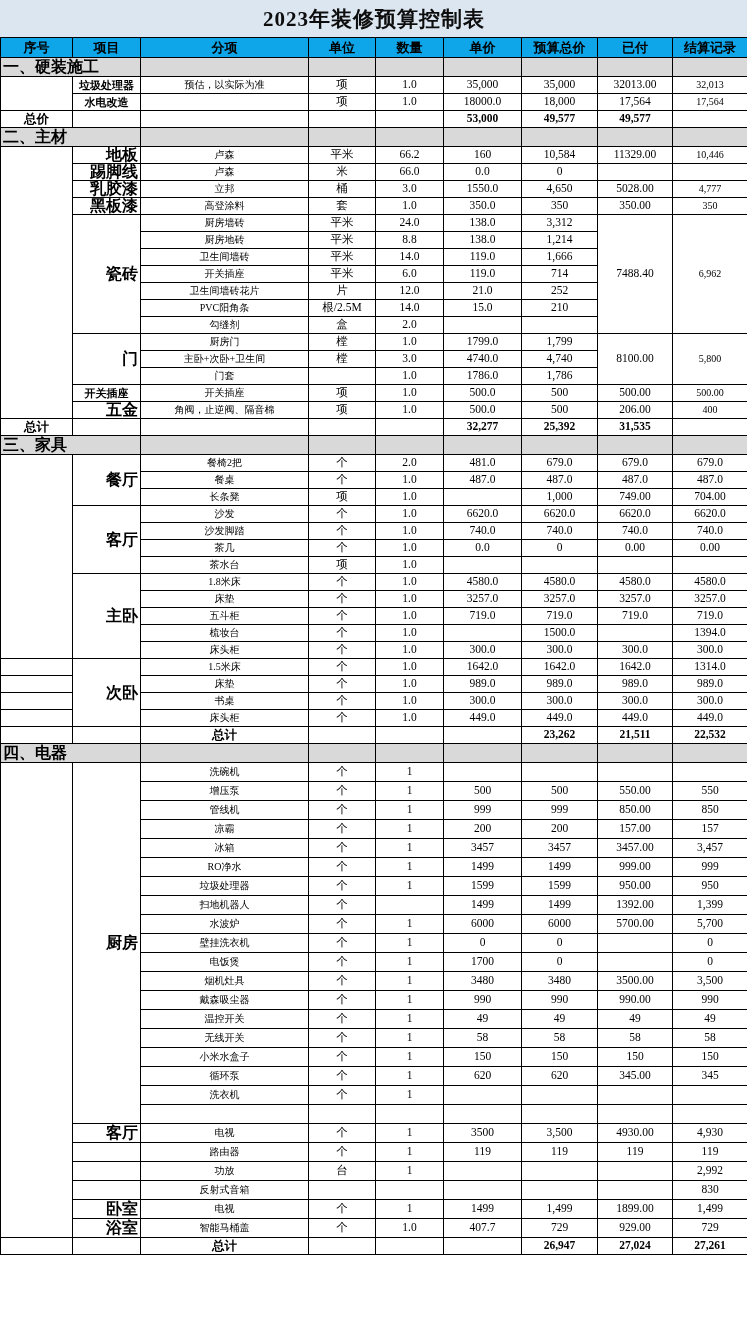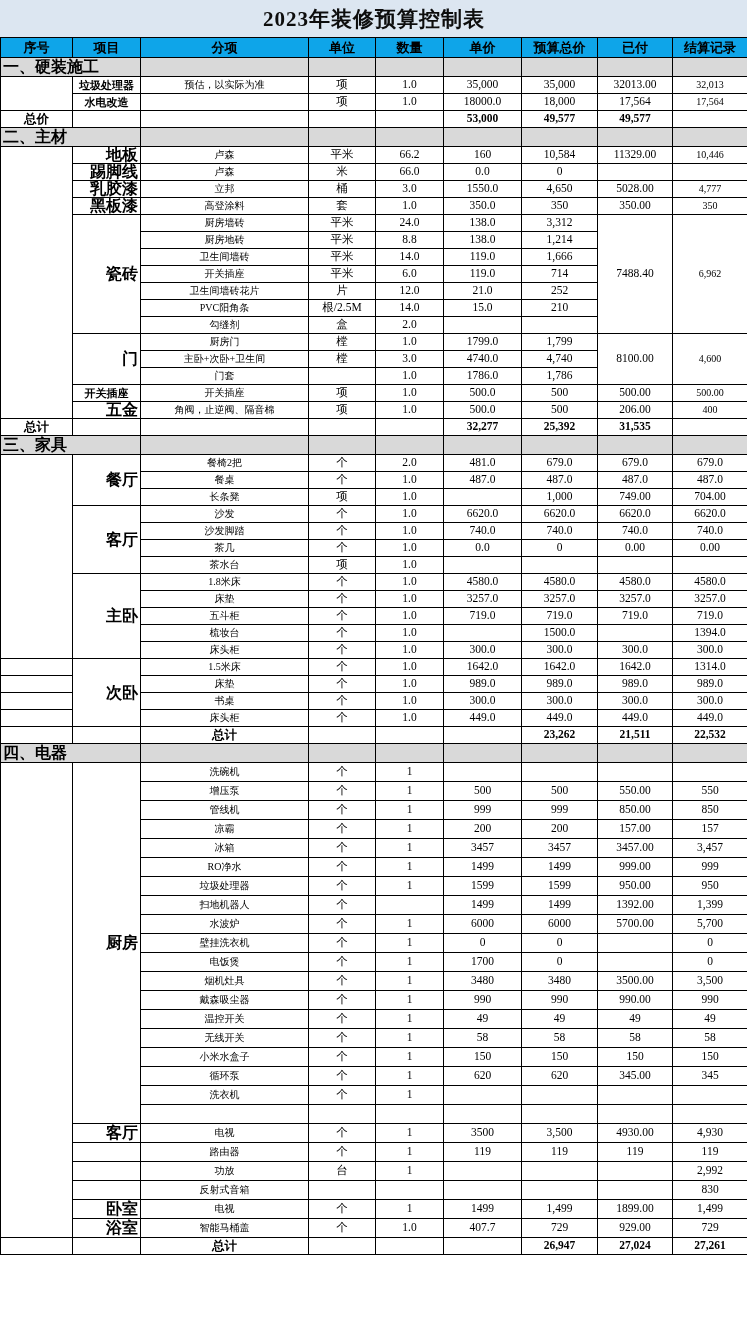--- a/index.html
+++ b/index.html
@@ -246,21 +246,21 @@
           <td class="num"></td>
         </tr>
         <tr>
           <td class="lbl" rowspan="3">门</td>
           <td class="sub">厨房门</td>
           <td class="num">樘</td>
           <td class="num">1.0</td>
           <td class="num">1799.0</td>
           <td class="num">1,799</td>
           <td class="num" rowspan="3">8100.00</td>
-          <td class="num-sm" rowspan="3">4,600</td>
+          <td class="num-sm" rowspan="3">5,800</td>
         </tr>
         <tr>
           <td class="sub">主卧+次卧+卫生间</td>
           <td class="num">樘</td>
           <td class="num">3.0</td>
           <td class="num">4740.0</td>
           <td class="num">4,740</td>
         </tr>
         <tr>
           <td class="sub">门套</td>

